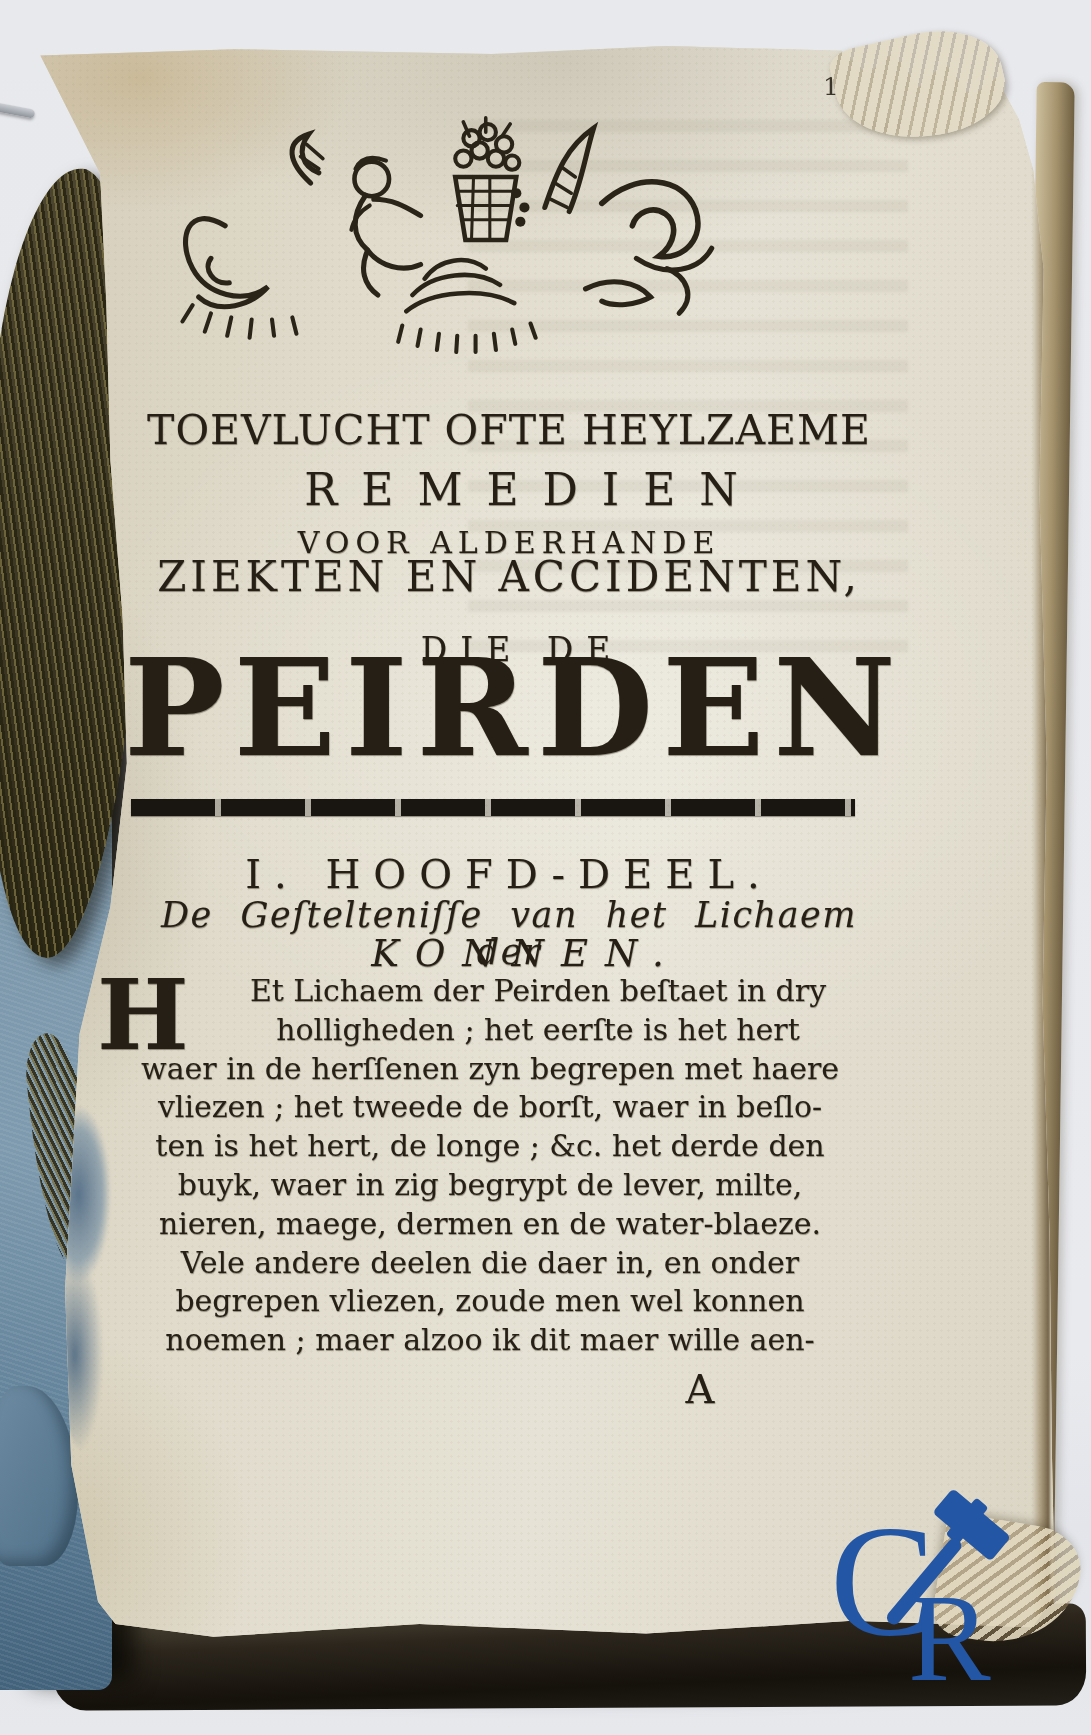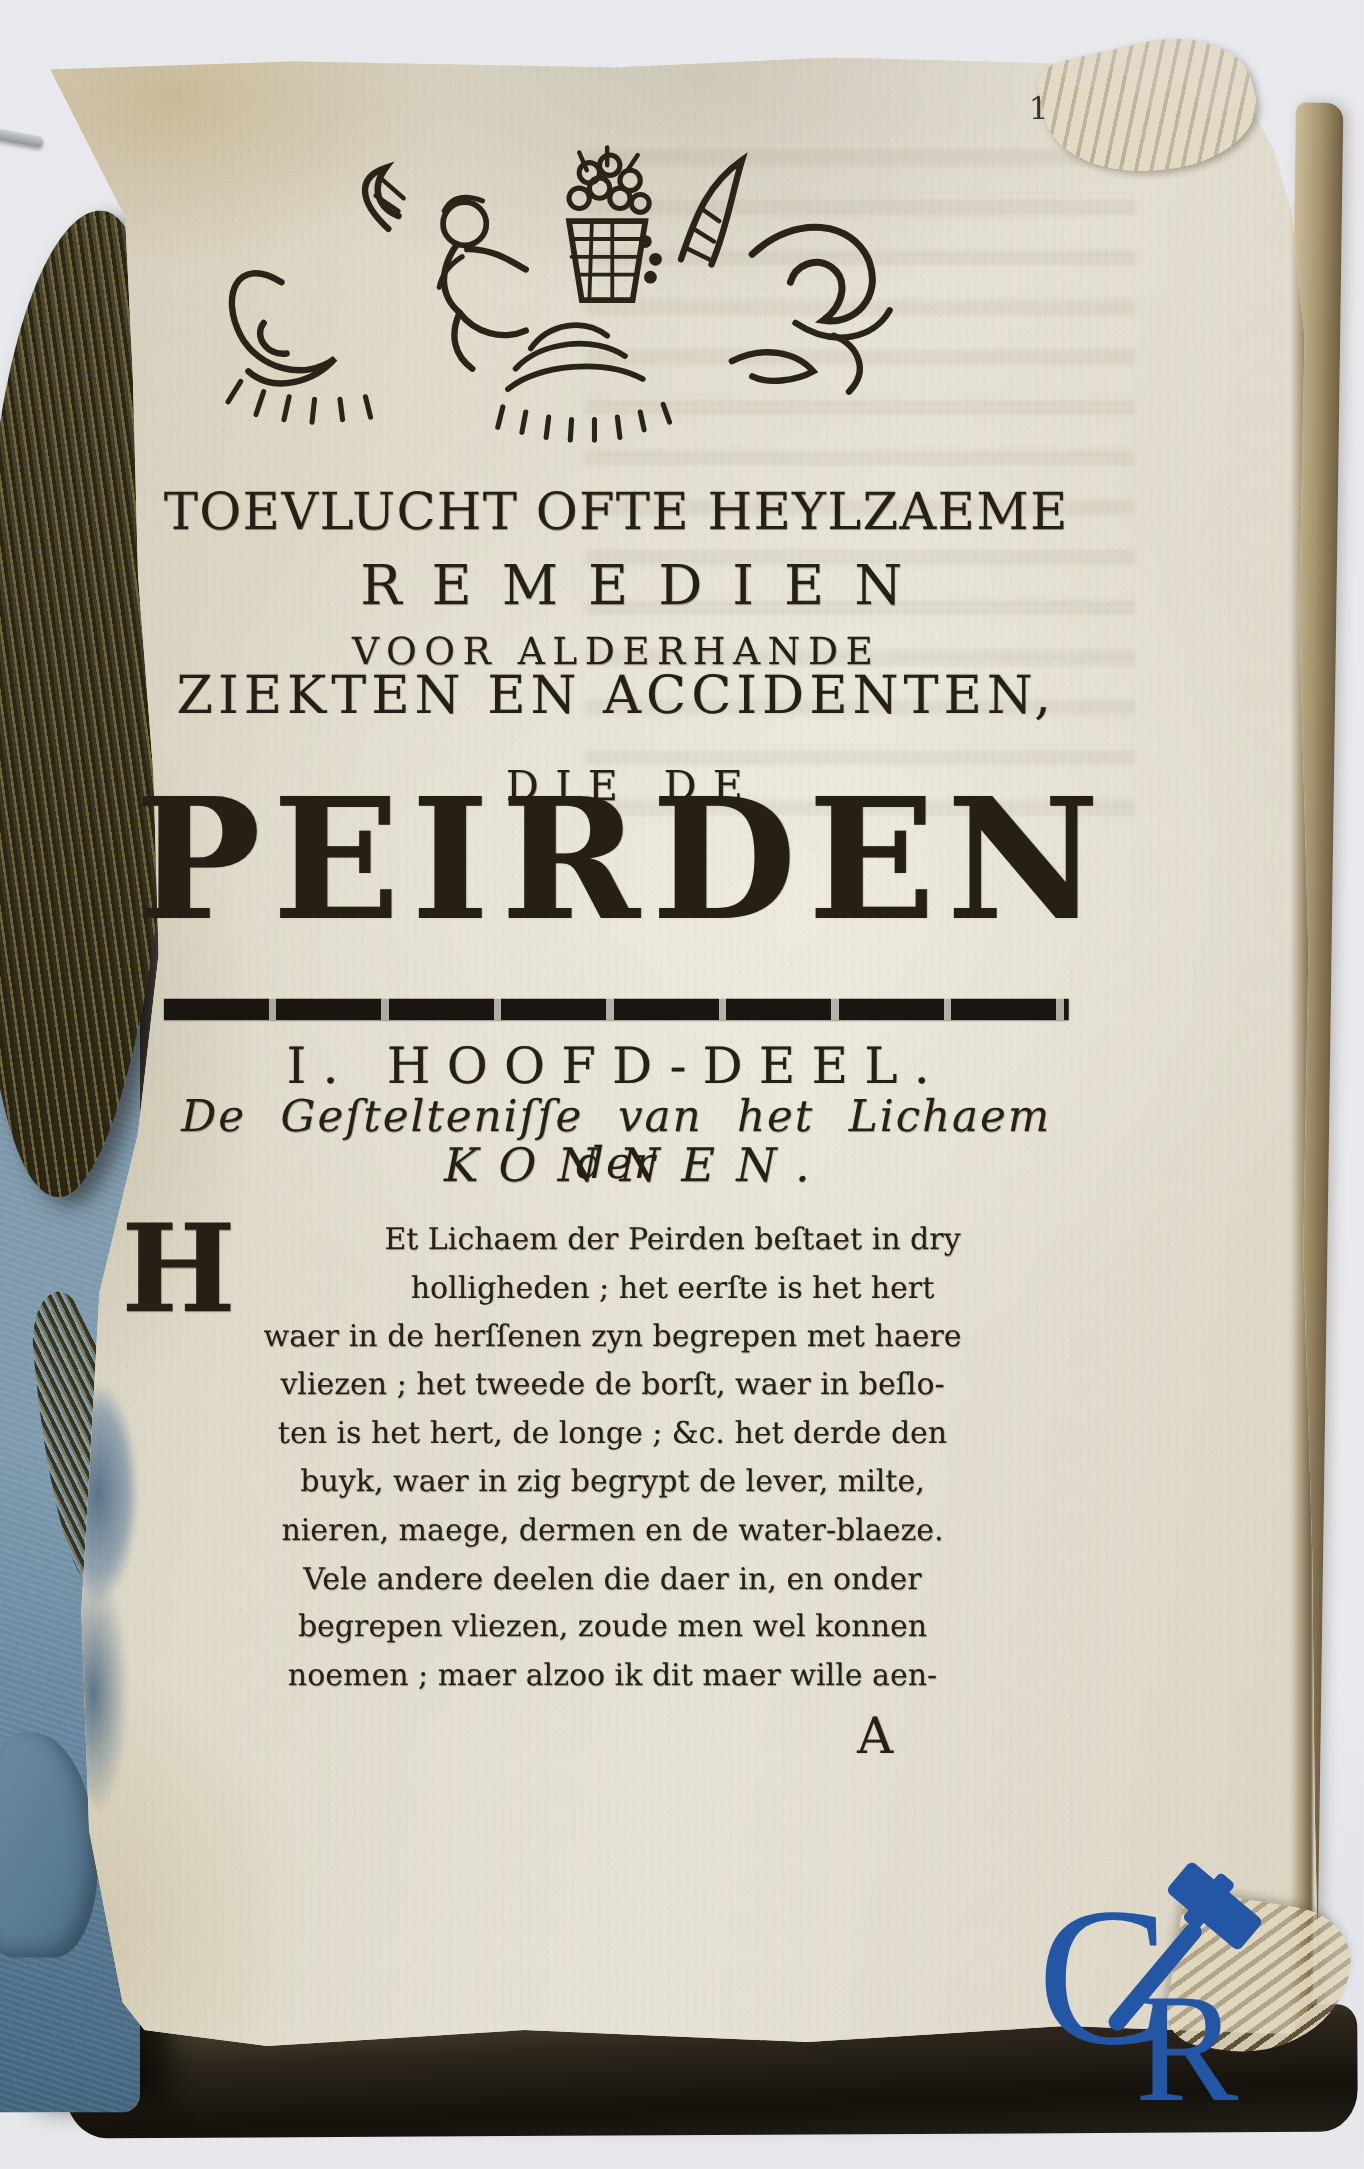--- a/index.html
+++ b/index.html
@@ -58,36 +58,36 @@
   .corner-fold{left:836px;top:34px;width:168px;height:104px;transform:rotate(-13deg);
     background:repeating-linear-gradient(115deg,rgba(150,132,96,.45) 0 3px,rgba(226,218,196,.95) 3px 12px);
     border-radius:18% 55% 45% 70%;box-shadow:2px 3px 6px rgba(60,50,30,.35);}
   .corner-curl{left:938px;top:1522px;width:140px;height:122px;transform:rotate(9deg);
     background:repeating-linear-gradient(135deg,rgba(144,124,88,.55) 0 4px,rgba(224,214,188,.92) 4px 11px);
     border-radius:12% 38% 72% 24%;box-shadow:-3px -3px 8px rgba(60,50,30,.3);}
 
   
   .ink{color:#251f15;text-shadow:.4px .7px .9px rgba(40,32,16,.45);}
   .t-center{text-align:center;line-height:1.05;}
-  .col{left:108px;width:770px;}
+  .col{left:124px;width:770px;margin-top:21px;}
   .t1{top:388px;font-size:41px;letter-spacing:1px;}
   .t2{top:446px;font-size:44px;letter-spacing:24px;padding-left:24px;}
   .t3{top:506px;font-size:30px;letter-spacing:6px;}
   .t4{top:534px;font-size:42px;letter-spacing:4px;}
   .t5{top:612px;font-size:33px;letter-spacing:13px;padding-left:13px;}
   .t6{top:620px;font-size:134px;letter-spacing:9px;line-height:1;font-weight:bold;}
   .t7{top:748px;font-size:37px;letter-spacing:3px;}
   .rule{left:131px;top:799px;width:724px;height:17px;
     background:repeating-linear-gradient(90deg,#191511 0 84px,rgba(25,21,17,.25) 84px 90px);
     box-shadow:0 1px 1px rgba(30,25,15,.4);}
   .h1{top:832px;font-size:40px;letter-spacing:13px;}
   .sub1{top:876px;font-size:35px;font-style:italic;word-spacing:15px;letter-spacing:1.5px;}
   .sub2{top:914px;font-size:37px;font-style:italic;letter-spacing:17px;padding-left:17px;}
   .body-block{left:95px;top:972px;width:790px;}
-  .body-line{display:block;height:38.8px;font-size:24px;line-height:38.8px;text-align:center;white-space:nowrap;}
+  .body-line{display:block;height:38.8px;font-size:30px;line-height:38.8px;text-align:center;white-space:nowrap;}
   .indented{padding-left:96px;}
   .drop-cap{position:absolute;left:2px;top:4px;font-size:97px;line-height:.82;font-weight:bold;}
   .sig{top:1366px;left:652px;width:96px;font-size:40px;text-align:center;}
   .folio{top:72px;left:808px;width:46px;font-size:25px;text-align:center;color:#3b352a;text-shadow:none;}
 
   .ornament{left:158px;top:104px;width:570px;height:268px;}
   .watermark{left:828px;top:1478px;width:244px;height:212px;}
 </style>
 </head>
 <body>

